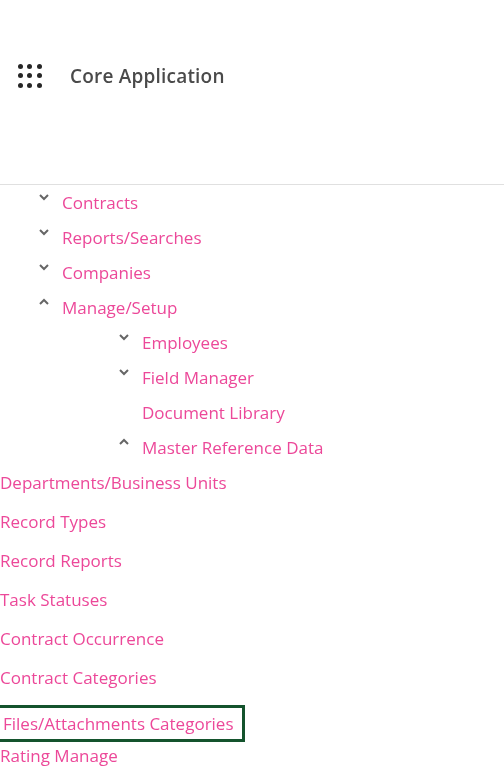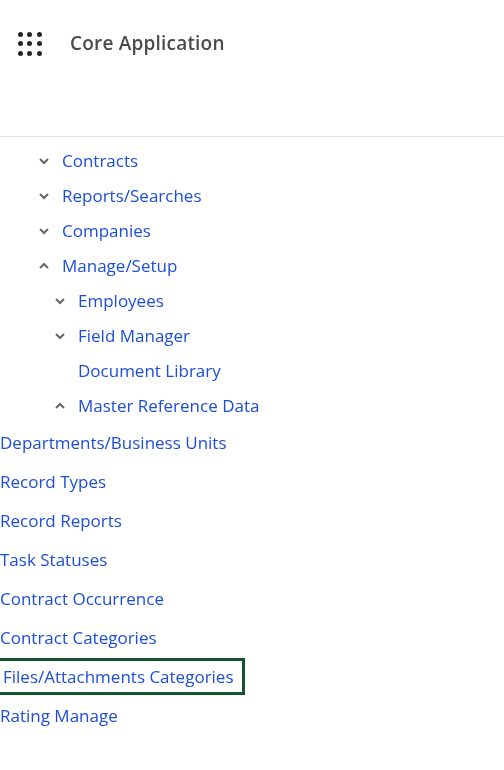--- a/index.html
+++ b/index.html
@@ -1,31 +1,31 @@
 <!DOCTYPE html>
 <html><head>
 <meta charset="utf-8">
 <style>
   * { box-sizing: border-box; margin: 0; padding: 0; }
   html, body { width: 504px; height: 770px; background: #ffffff; font-family: "Segoe UI", "Open Sans", Arial, sans-serif; color: #4a4a4a; overflow: hidden; }
-  .header { height: 56px; display: flex; align-items: flex-end; padding-left: 18px; }
+  .header { height: 56px; display: flex; align-items: center; padding-left: 18px; margin-top: 48px; }
   .apps-icon { width: 24px; height: 24px; display: grid; grid-template-columns: repeat(3, 1fr); grid-template-rows: repeat(3, 1fr); gap: 4px; align-content: center; justify-content: center; cursor: pointer; }
   .apps-icon span { width: 5px; height: 5px; background: #262626; border-radius: 50%; }
   .app-title { font-size: 19px; font-weight: 600; color: #4a4a4a; margin-left: 28px; letter-spacing: 0.2px; }
   .spacer { height: 80px; }
   .divider { border: none; border-top: 1px solid #e0e0e0; }
   .nav { padding-top: 6px; }
-  .nav-row { display: flex; align-items: center; height: 35px; cursor: pointer; font-size: 17px; color: #1d4ed8; }
+  .nav-row { display: flex; align-items: flex-start; height: 35px; cursor: pointer; font-size: 17px; color: #ec4899; }
   .nav-row .label { white-space: nowrap; }
   .chev { width: 16px; display: flex; justify-content: center; align-items: center; margin-right: 10px; }
   .chev svg { width: 12px; height: 12px; stroke: #666; stroke-width: 2; fill: none; }
   .no-chev { width: 16px; margin-right: 10px; }
   
   .lvl0 { padding-left: 36px; }
-  .lvl1 { padding-left: 52px; }
+  .lvl1 { padding-left: 116px; }
   .lvl2 { height: 39px; }
   .lvl2 .no-chev { width: 0; margin-right: 0; }
   .highlight-box { border: 3px solid #14532d; padding: 4px 8px; margin-left: -8px; }
 </style>
 </head>
 <body>
 
 <div class="header">
   <div class="apps-icon">
     <span></span>

